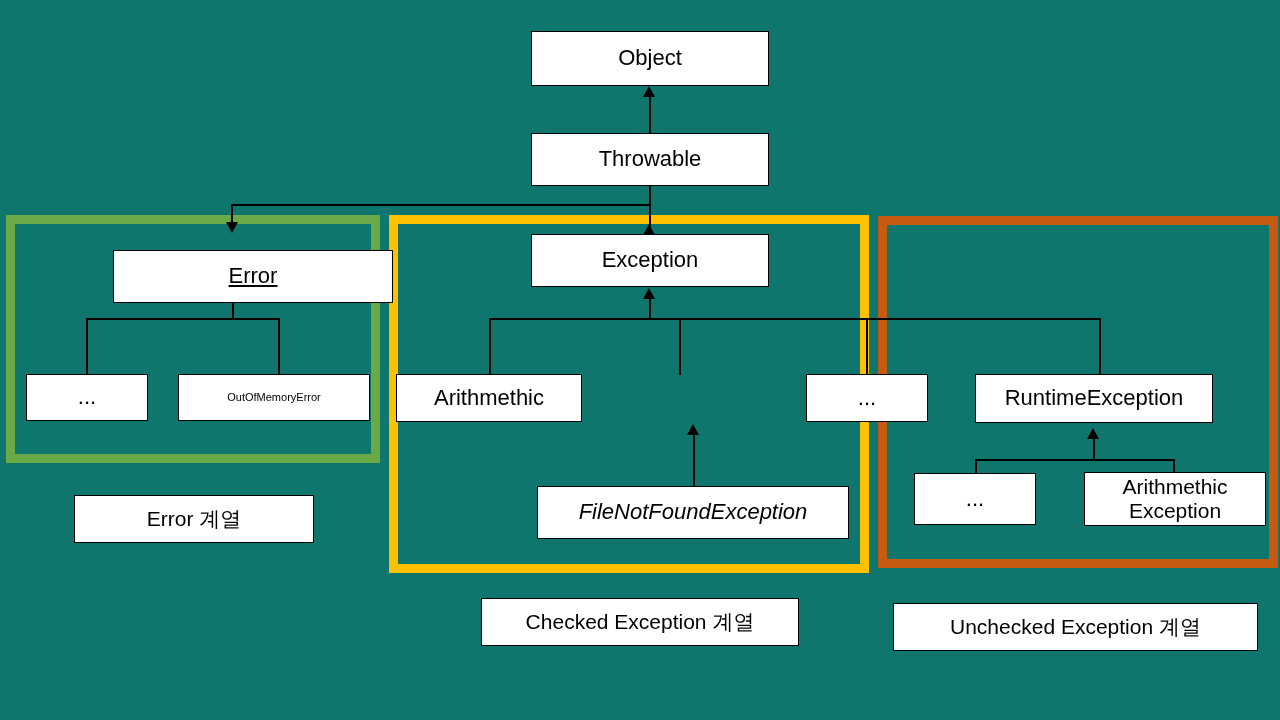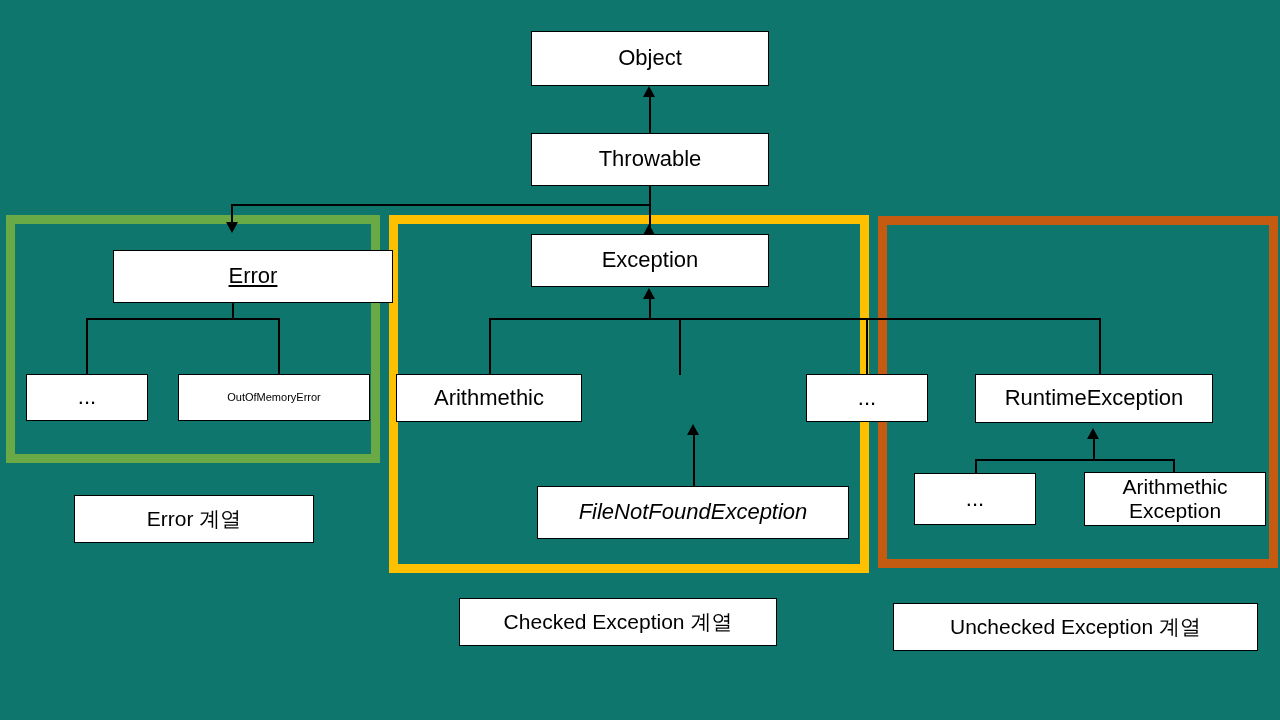--- a/index.html
+++ b/index.html
@@ -158,17 +158,17 @@
 
   <div class="node" style="left:975px; top:374px; width:238px; height:49px;">RuntimeException</div>
 
   <div class="node" style="left:914px; top:473px; width:122px; height:52px;">...</div>
 
   <div class="node two-line" style="left:1084px; top:472px; width:182px; height:54px;">Arithmethic
 Exception</div>
 
   <div class="legend-box" style="left:74px; top:495px; width:240px; height:48px;text-align:right;">Error 계열</div>
 
-  <div class="legend-box" style="left:459px; top:598px; width:318px; height:48px;">Checked Exception 계열</div>
+  <div class="legend-box" style="left:481px; top:598px; width:318px; height:48px;">Checked Exception 계열</div>
 
   <div class="legend-box" style="left:893px; top:603px; width:365px; height:48px;">Unchecked Exception 계열</div>
 
 </div>
 
 </body></html>

